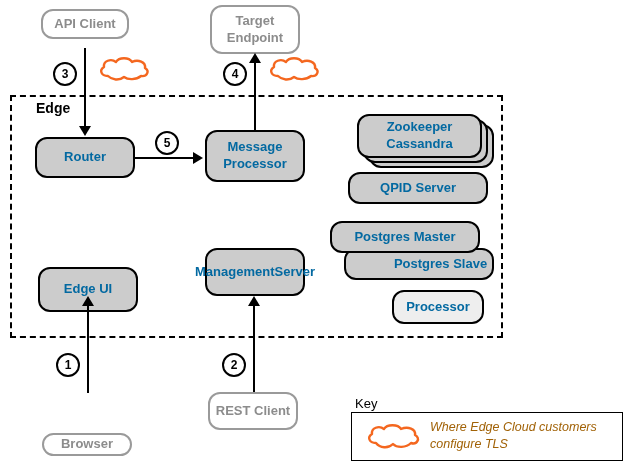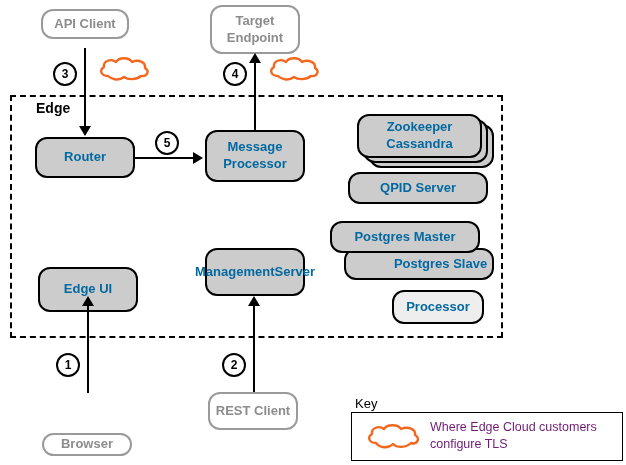--- a/index.html
+++ b/index.html
@@ -143,23 +143,24 @@
   }
   #key-box {
     position: absolute;
     box-sizing: border-box;
     border: 1px solid #000000;
     background: #ffffff;
   }
   #key-text {
     position: absolute;
     font-size: 12.5px;
-    color: #701a75;
+    color: #a16207;
     line-height: 1.35;
     width: 190px;
+    font-style: italic;
   }
 </style>
 </head>
 <body>
 
 <div id="canvas">
 
   <div class="node node-ext" style="left:41px; top:9px; width:88px; height:30px;">
     <span class="lbl">API Client</span>
   </div>

